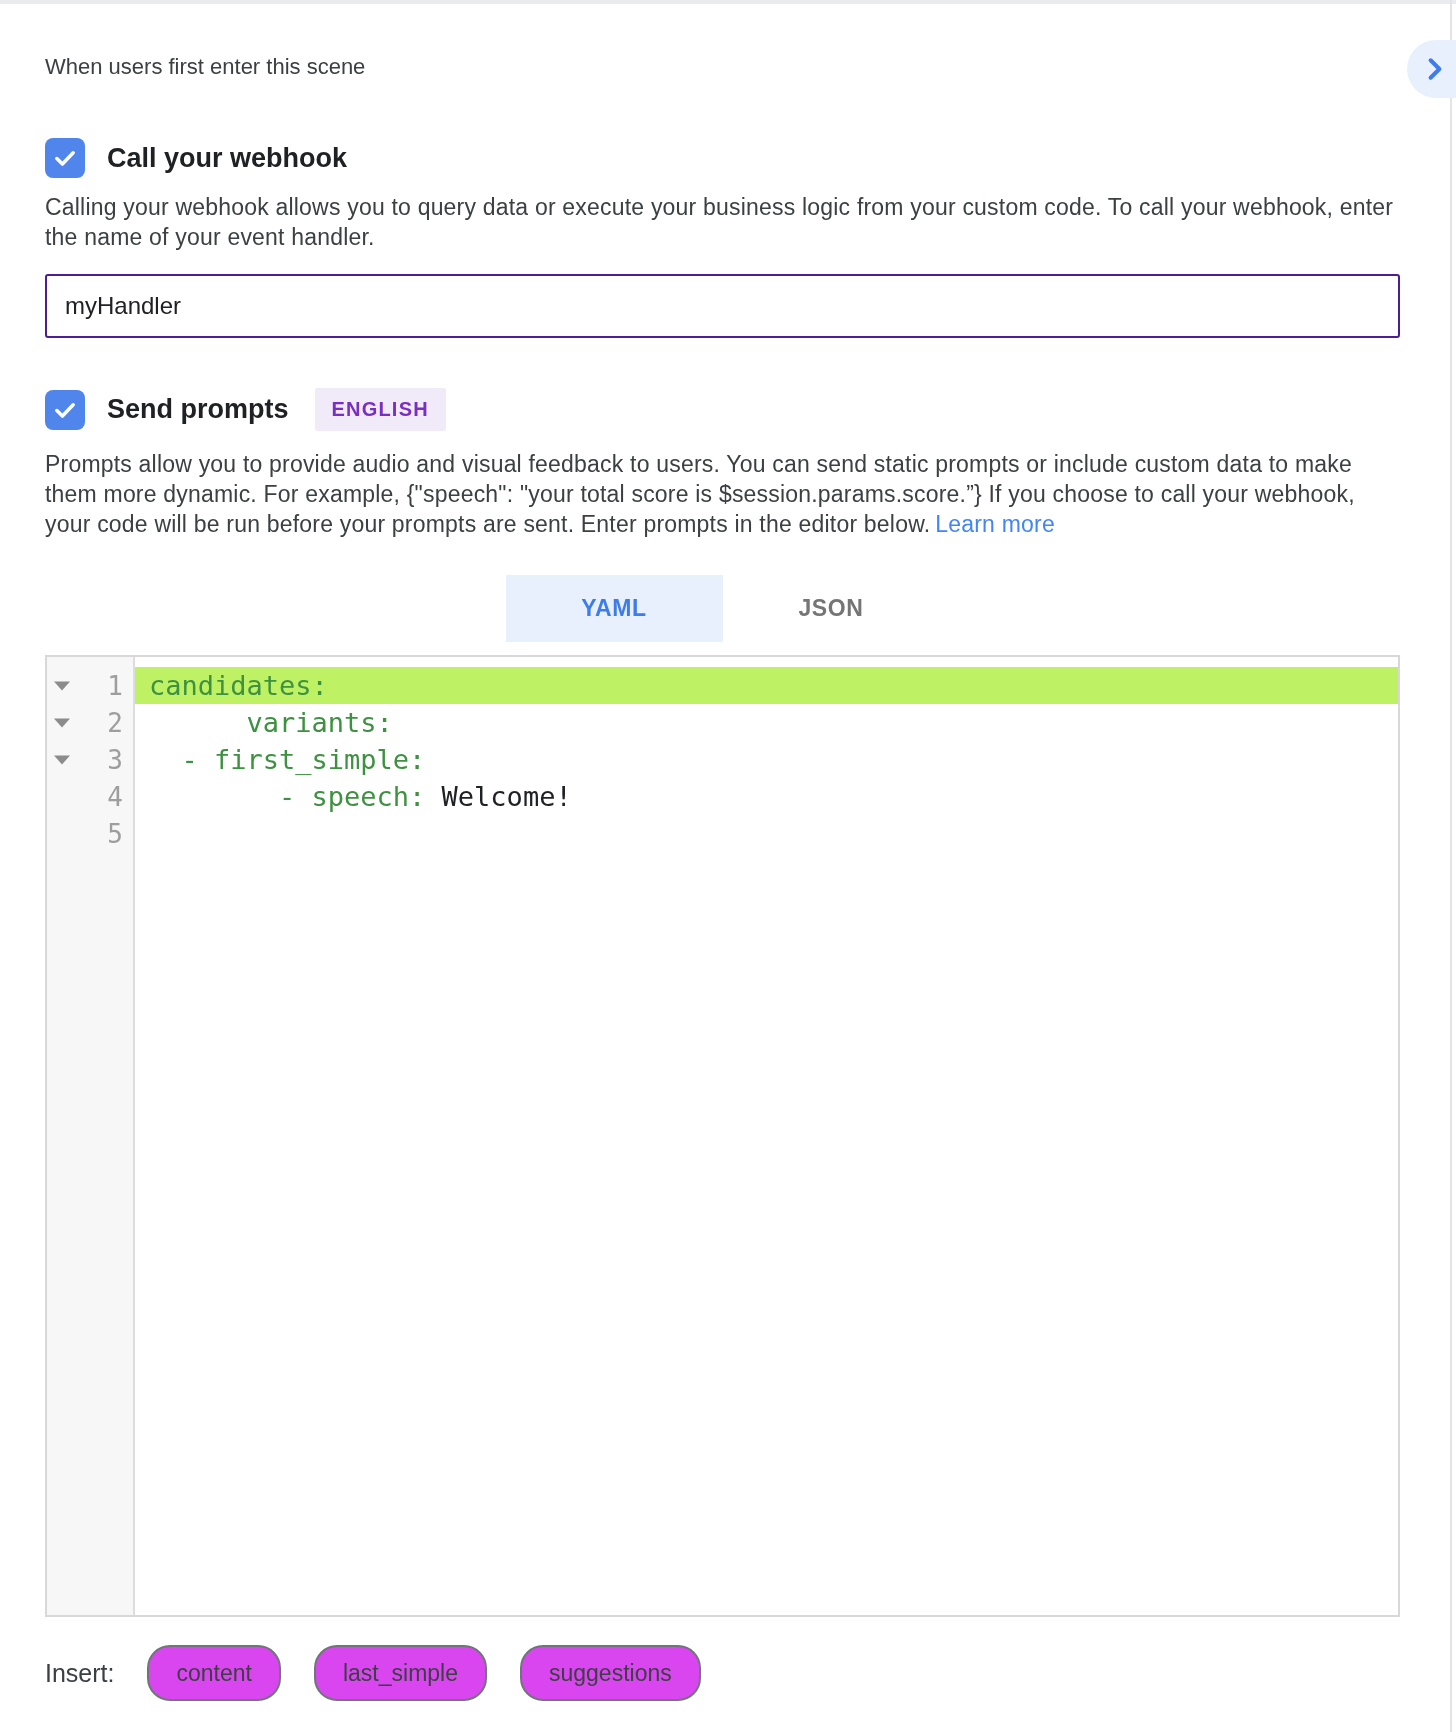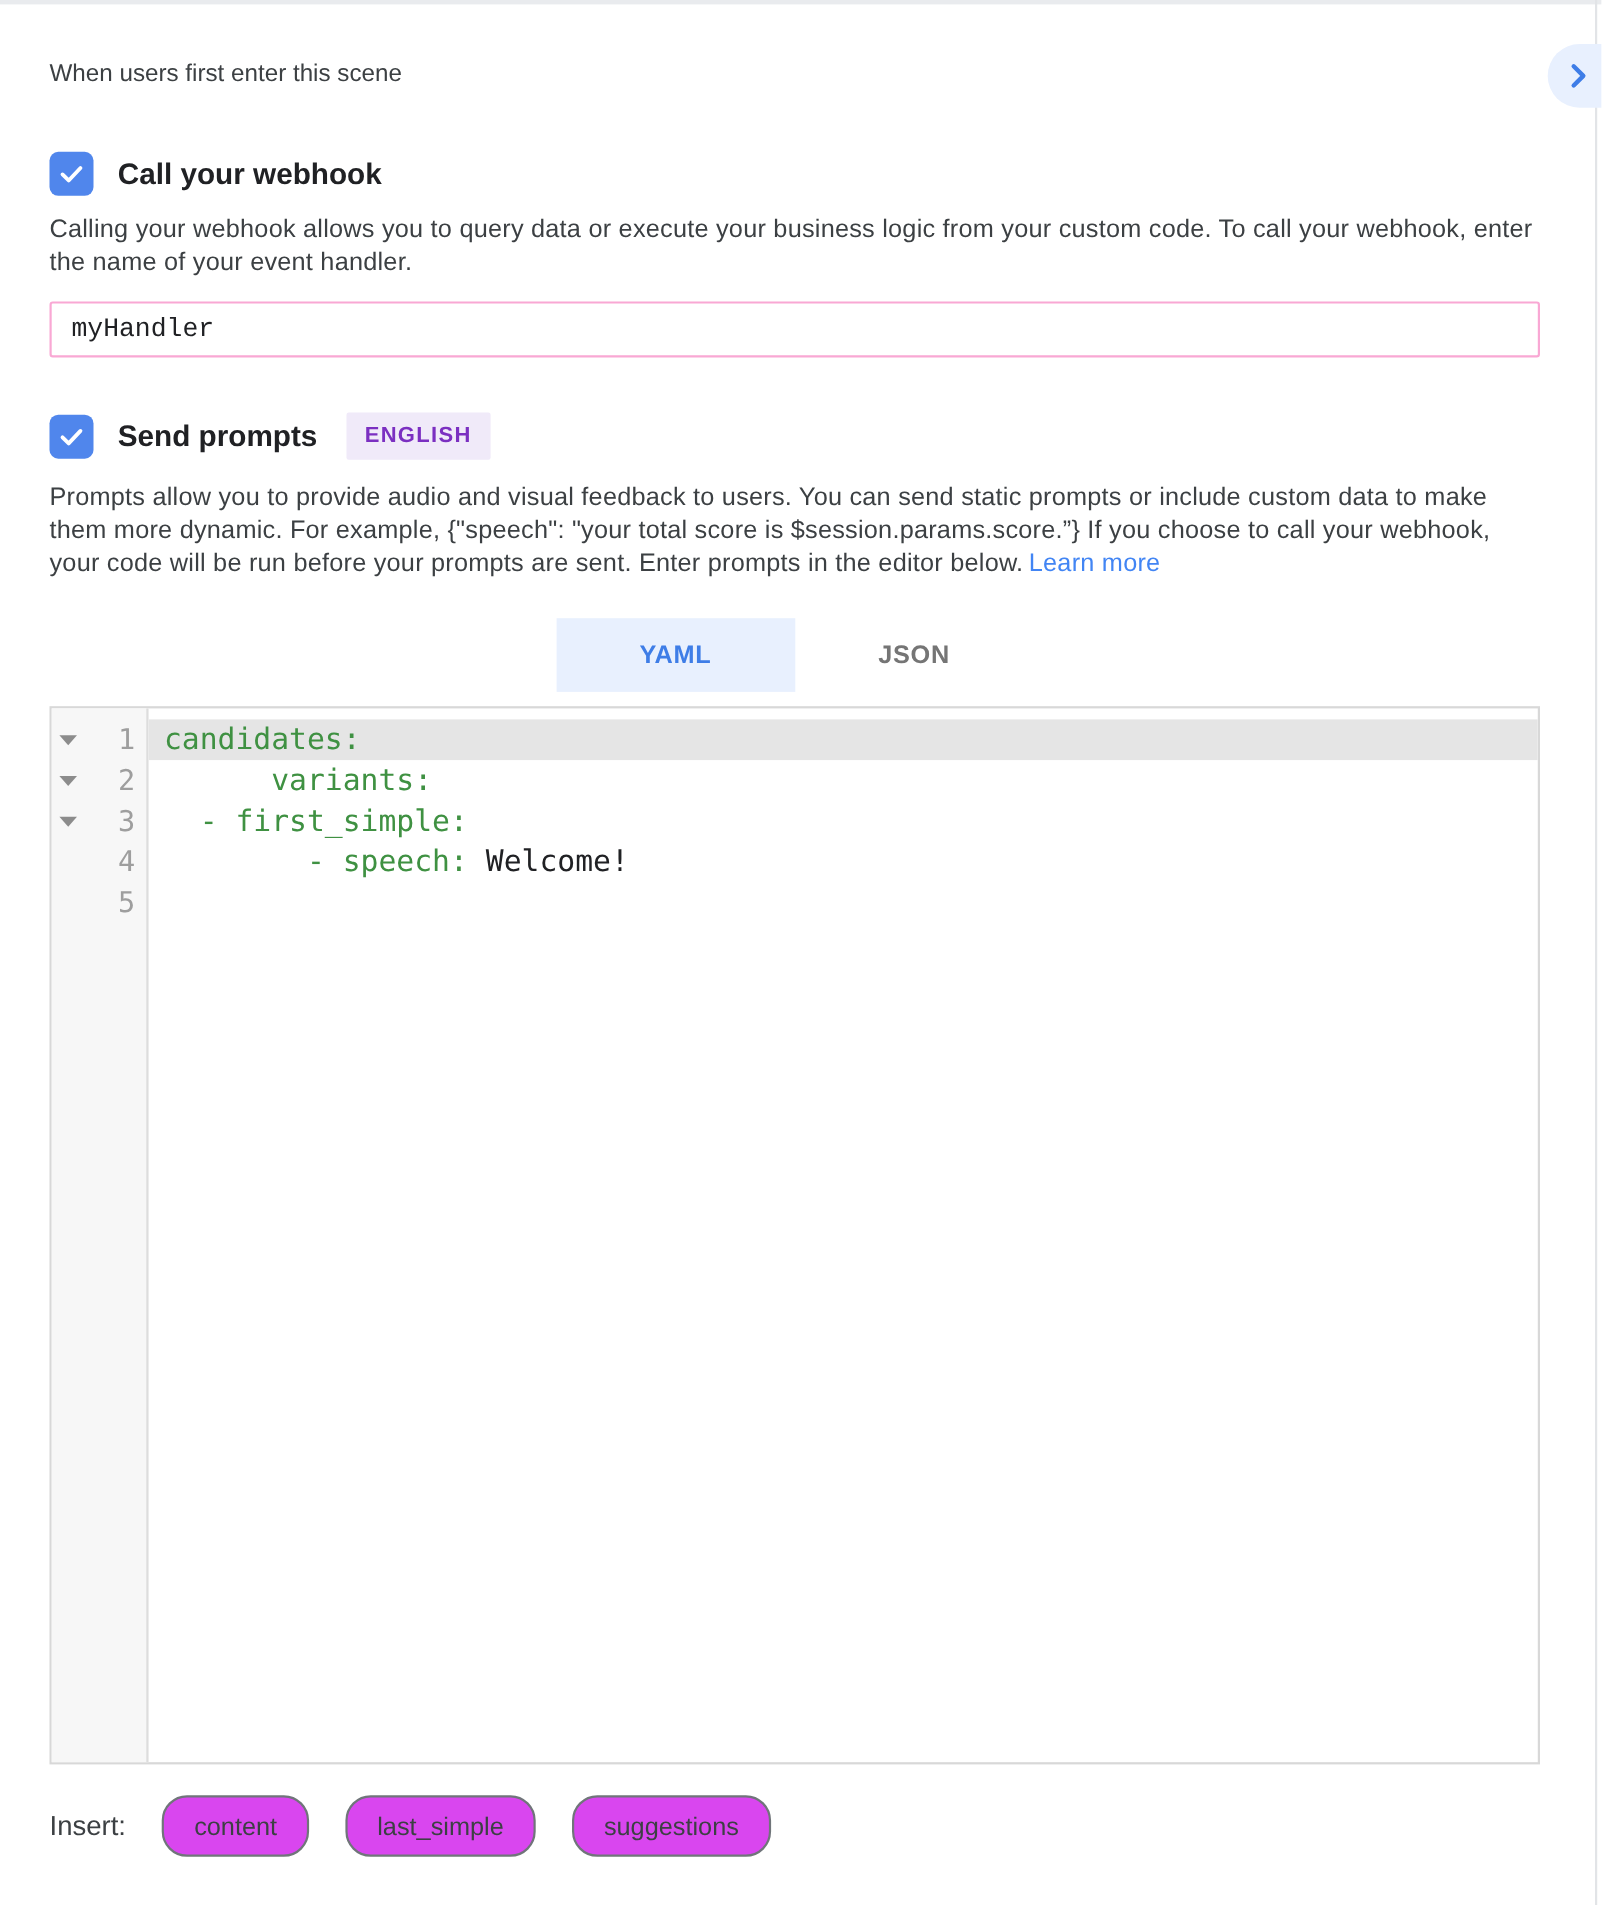--- a/index.html
+++ b/index.html
@@ -39,23 +39,23 @@
     margin-left:26px; background:#F0EAF9; color:#7B2FC1;
     font-size:20px; font-weight:700; letter-spacing:1.2px;
     padding:10px 17px; border-radius:2px;
   }
 
   .para { margin:14px 0 0; font-size:23px; line-height:30px; color:#3C4043; letter-spacing:0.2px; max-width:1355px; }
   .para.second { margin-top:18px; }
   .link { color:#4285F4; cursor:pointer; text-decoration:none; margin-left:5px; }
 
   .handler-input {
-    display:block; margin-top:22px; width:100%; height:51px;
-    border:2px solid #f9a8d4; border-radius:3px;
-    font-family:Liberation Mono, monospace;
+    display:block; margin-top:22px; width:100%; height:64px;
+    border:2px solid #4c1d95; border-radius:3px;
+    font-family:Liberation Sans, sans-serif;
     font-size:24px; color:#202124; padding:0 18px; outline:none; background:#fff;
   }
 
   .tabs { display:flex; margin-top:36px;justify-content:center; }
   .tab {
     width:217px; height:67px; display:flex; align-items:center; justify-content:center;
     font-size:23px; font-weight:700; letter-spacing:0.6px; color:#757575;
     cursor:pointer; background:transparent; border:none;
     font-family:"Liberation Sans", sans-serif;
   }
@@ -72,21 +72,21 @@
   }
   .gutter-row { position:relative; height:37px; display:flex; align-items:center; justify-content:flex-end; padding-right:10px; }
   .fold-arrow {
     position:absolute; left:7px; top:50%; transform:translateY(-50%);
     width:0; height:0; border-left:8px solid transparent; border-right:8px solid transparent;
     border-top:9px solid #8C8C8C; cursor:pointer;
   }
   .line-number { color:#9E9E9E; font-size:26px; }
   .code { flex:1; padding-top:10px; overflow:hidden; cursor:text; }
   .code-row { height:37px; line-height:37px; white-space:pre; padding-left:14px; }
-  .code-row.active { background:#e5e5e5; }
+  .code-row.active { background:#bef264; }
   .tok-key { color:#3F9142; }
   .tok-text { color:#202124; }
 
   .insert-row { display:flex; align-items:center; margin-top:28px;gap:16px; }
   .insert-label { font-size:25px; color:#3C4043; }
   .pill {
     height:56px; border:2px solid #70757A; border-radius:23px; background:#d946ef;
     display:flex; align-items:center; padding:18px 27px; margin-left:17px;
     font-size:23px; color:#3C4043; cursor:pointer;
     font-family:"Liberation Sans", sans-serif;

